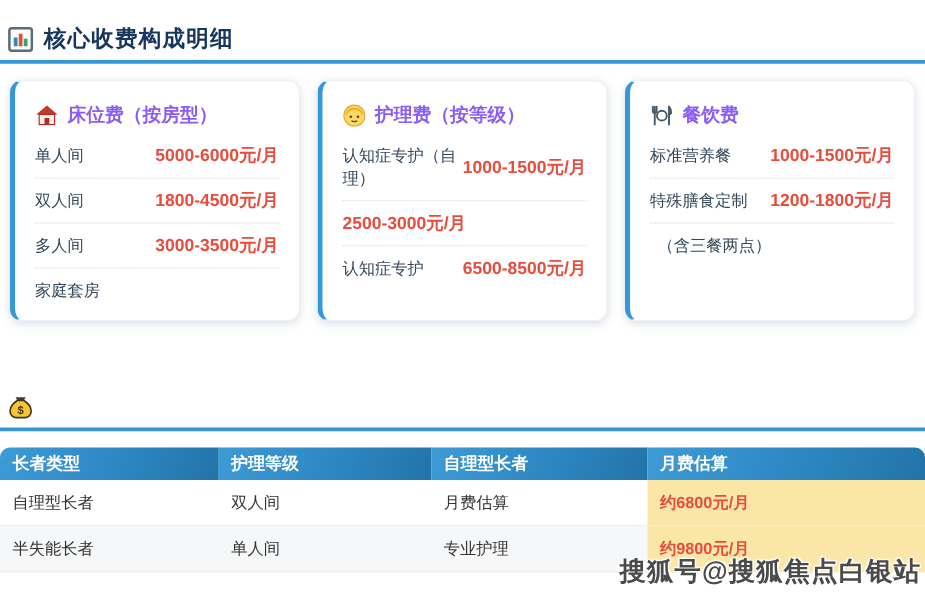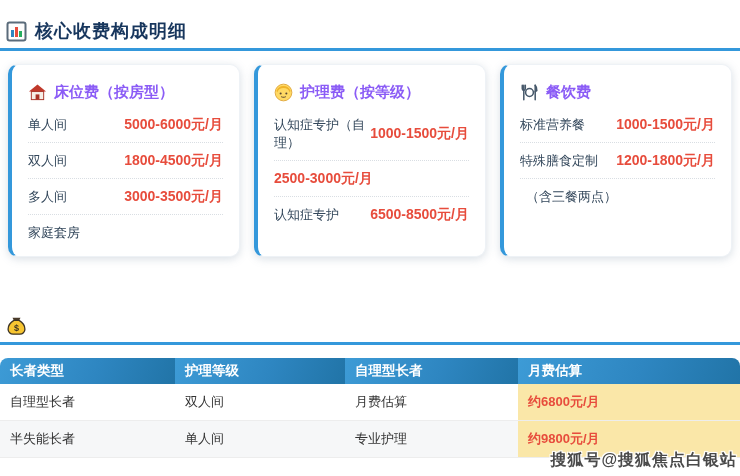--- a/index.html
+++ b/index.html
@@ -61,21 +61,21 @@
     border-bottom:1px solid #ededed;
     background:#ffffff;
   }
   tbody tr:nth-child(even) td { background:#f6f7f8; }
   td.price-cell, tbody tr:nth-child(even) td.price-cell {
     background:#fae7a8; color:#e74c3c; font-weight:bold;
   }
 
   .watermark {
     position:absolute; right:3px; bottom:5px;
-    font-size:16px; font-weight:bold; color:#4a4a4a; letter-spacing:1px;
+    font-size:21px; font-weight:bold; color:#4a4a4a; letter-spacing:1px;
     text-shadow:-1px -1px 0 #fff, 1px -1px 0 #fff, -1px 1px 0 #fff, 1px 1px 0 #fff, 0 0 3px #fff;
   }
 </style>
 </head>
 <body>
 
 <div class="page">
 
   <div class="section-header">
     <span class="icon">

